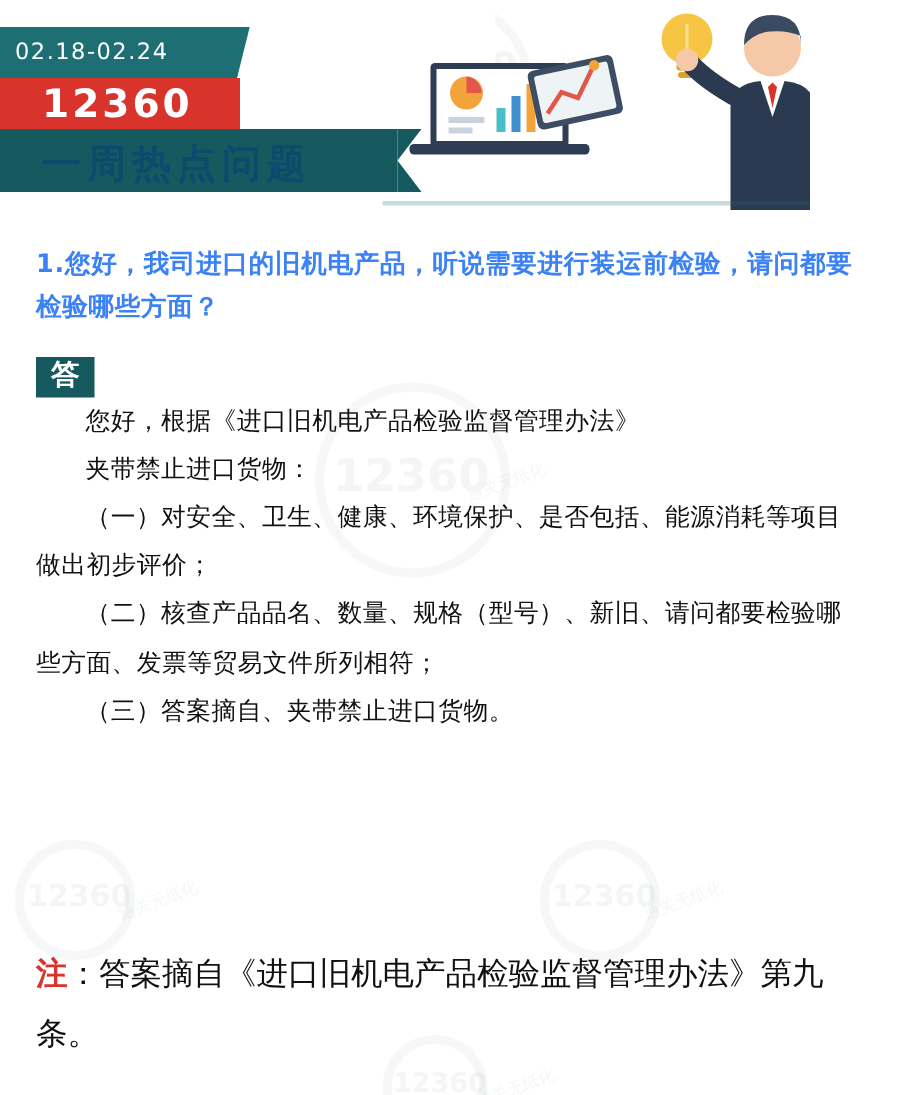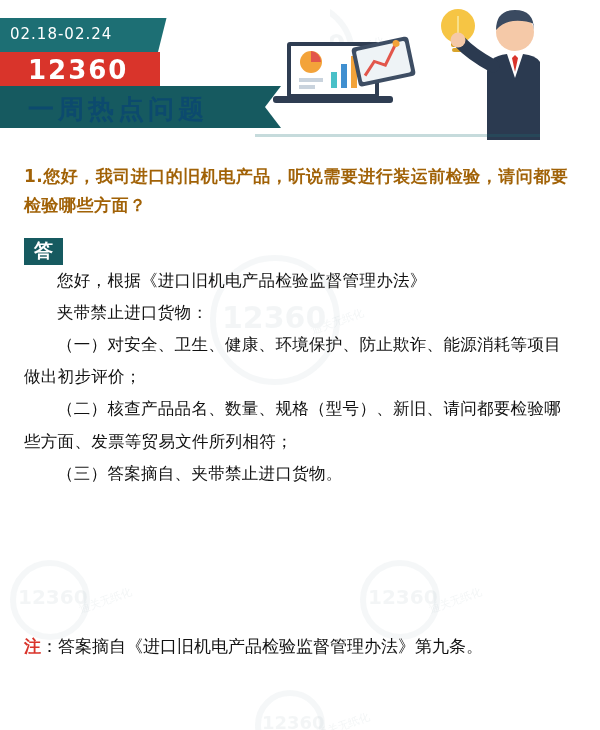--- a/index.html
+++ b/index.html
@@ -139,21 +139,21 @@
   .content {
     position: relative;
     padding: 0 24px;
     z-index: 5;
   }
   .question {
     margin-top: 22px;
     font-size: 17px;
     font-weight: bold;
     line-height: 1.7;
-    color: #a16207;
+    color: #3b82f6;
     letter-spacing: 0.5px;
   }
 
   .answer-block {
     margin-top: 18px;
     position: relative;
   }
   .ans-badge {
     display: inline-block;
     background: #165a60;
@@ -174,21 +174,21 @@
   }
   .indent {
     text-indent: 2em;
   }
 
   .note {
     position: absolute;
     left: 24px;
     right: 24px;
     top: 630px;
-    font-size: 17px;
+    font-size: 21px;
     line-height: 1.9;
     color: #111111;
   }
   .note .note-label {
     color: #d9342b;
     font-weight: bold;
   }
 </style>
 </head>
 <body>
@@ -280,21 +280,21 @@
 <div class="content">
 
   <div class="question">1.您好，我司进口的旧机电产品，听说需要进行装运前检验，请问都要检验哪些方面？</div>
 
   <div class="answer-block">
     <span class="ans-badge">答</span>
 
     <div class="ans-body">
       <p class="indent">您好，根据《进口旧机电产品检验监督管理办法》</p>
       <p class="indent">夹带禁止进口货物：</p>
-      <p class="indent">（一）对安全、卫生、健康、环境保护、防止欺诈、能源消耗等项目做出初步评价；</p>
+      <p class="indent">（一）对安全、卫生、健康、环境保护、是否包括、能源消耗等项目做出初步评价；</p>
       <p class="indent">（二）核查产品品名、数量、规格（型号）、新旧、请问都要检验哪些方面、发票等贸易文件所列相符；</p>
       <p class="indent">（三）答案摘自、夹带禁止进口货物。</p>
     </div>
   </div>
 </div>
 
 <div class="note">
   <span class="note-label">注</span><span>：</span><span>答案摘自《进口旧机电产品检验监督管理办法》第九条。</span>
 </div>
 

